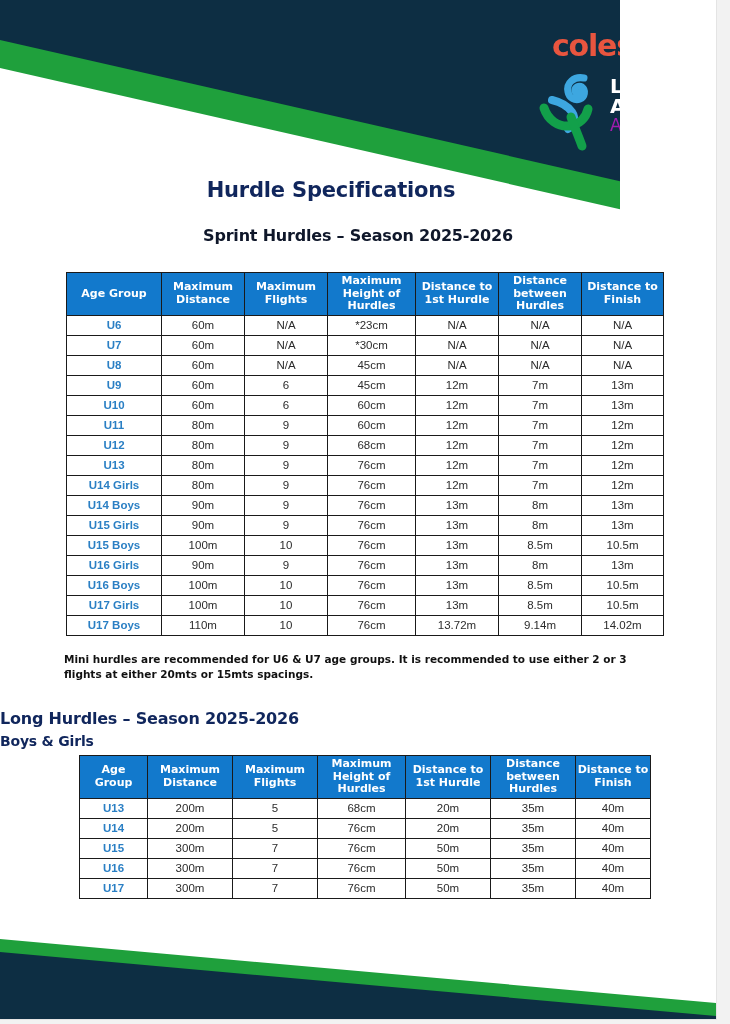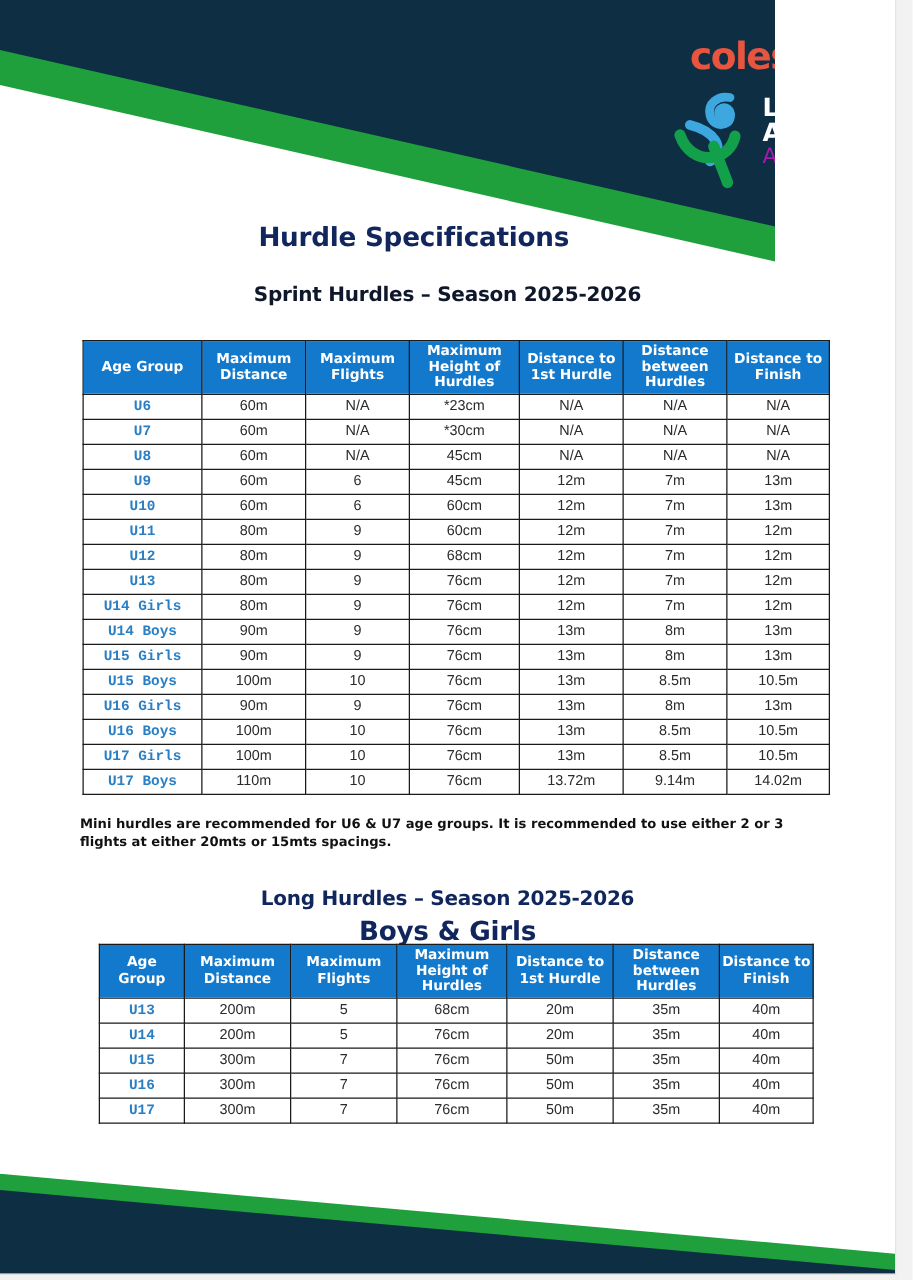--- a/index.html
+++ b/index.html
@@ -56,28 +56,28 @@
     position:absolute;left:0;top:178px;width:662px;text-align:center;
     font-family:"DejaVu Sans", sans-serif;
     font-size:21px;font-weight:bold;color:#10265c;letter-spacing:-0.2px;
   }
   #sprint-subtitle{
     position:absolute;left:0;top:226px;width:716px;text-align:center;
     font-family:"DejaVu Sans", sans-serif;
     font-size:16px;font-weight:bold;color:#0f172a;letter-spacing:-0.2px;
   }
   #long-subtitle{
-    position:absolute;left:0;top:709px;width:716px;text-align:center;
+    position:absolute;left:0;top:709px;width:716px;text-align:left;
     font-family:"DejaVu Sans", sans-serif;
     font-size:16px;font-weight:bold;color:#10265c;letter-spacing:-0.2px;
   }
   #long-subtitle2{
-    position:absolute;left:0;top:733px;width:716px;text-align:center;
-    font-family:"DejaVu Sans", sans-serif;
-    font-size:21px;font-weight:bold;color:#10265c;letter-spacing:-0.2px;
+    position:absolute;left:0;top:733px;width:716px;text-align:left;
+    font-family:"DejaVu Sans", sans-serif;
+    font-size:14px;font-weight:bold;color:#10265c;letter-spacing:-0.2px;
   }
 
   
   table.spec{
     position:absolute;border-collapse:collapse;table-layout:fixed;
   }
   table.spec th{
     background:#1279cc;color:#ffffff;
     font-family:"DejaVu Sans", sans-serif;
     font-weight:bold;font-size:11px;line-height:12.5px;
@@ -88,21 +88,21 @@
   table.spec td{
     background:#ffffff;
     font-family:"Liberation Sans", sans-serif;
     font-size:11.5px;color:#2b2b2b;
     text-align:center;vertical-align:middle;
     border:1px solid #1a1a1a;
     height:19px;padding:0;
   }
   table.spec td.age{
     color:#2a7fc4;font-weight:bold;
-    font-family:Liberation Mono, monospace;font-size:11.5px;
+    font-family:Liberation Sans, sans-serif;font-size:11.5px;
   }
 
   #table-sprint{left:66px;top:272px;width:597px;}
   #table-long{left:79px;top:755px;width:571px;}
 
   
   #footnote{
     position:absolute;left:64px;top:652px;width:600px;text-align:left;
     font-family:"DejaVu Sans", sans-serif;
     font-size:10.5px;font-weight:bold;color:#111111;line-height:15px;

